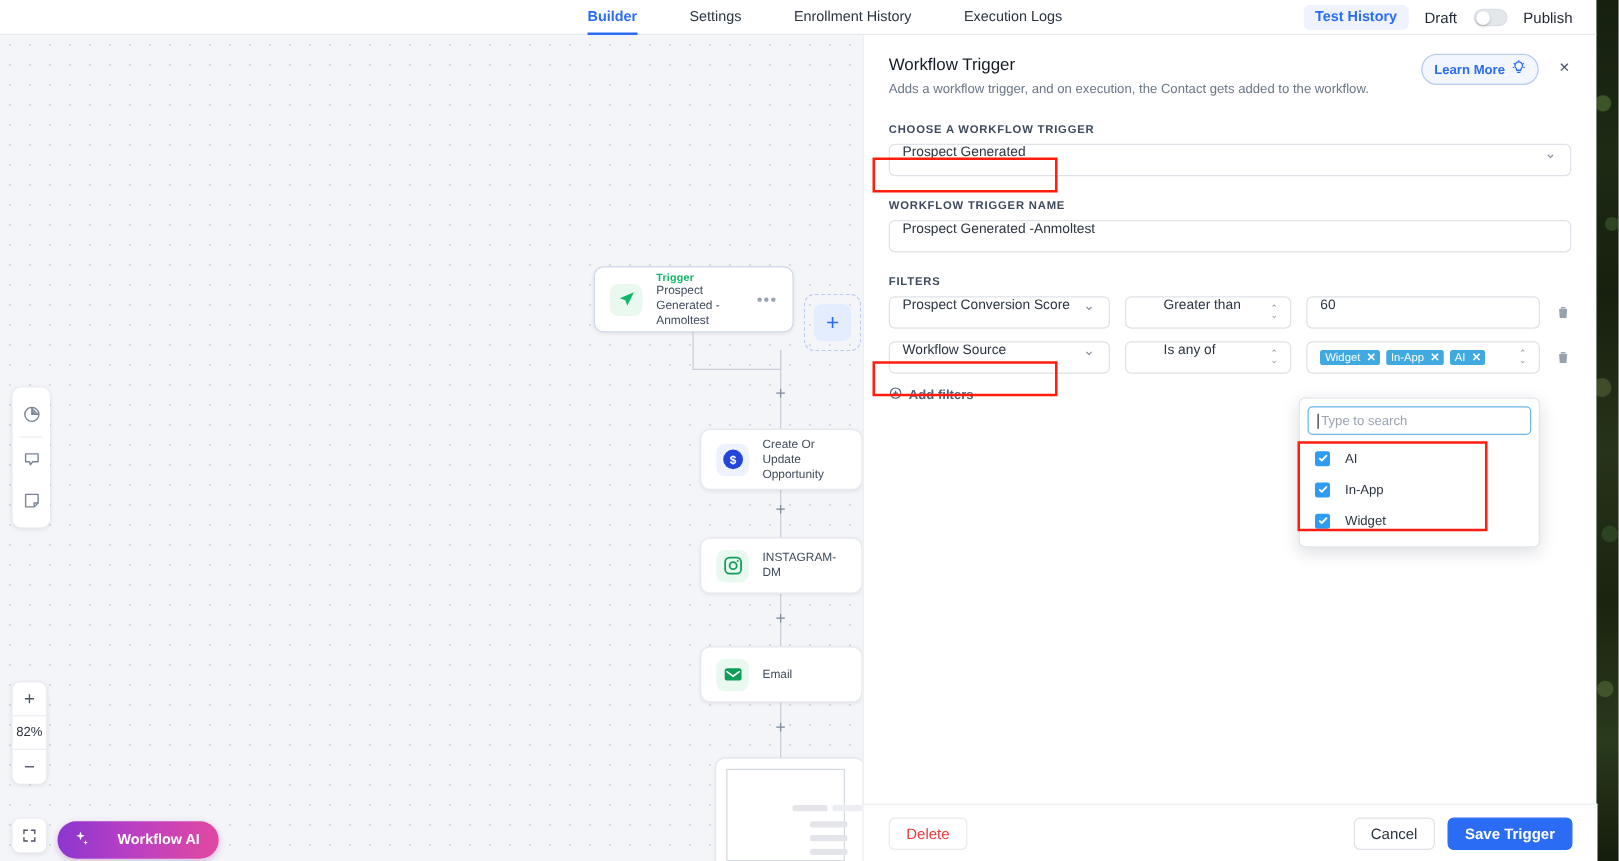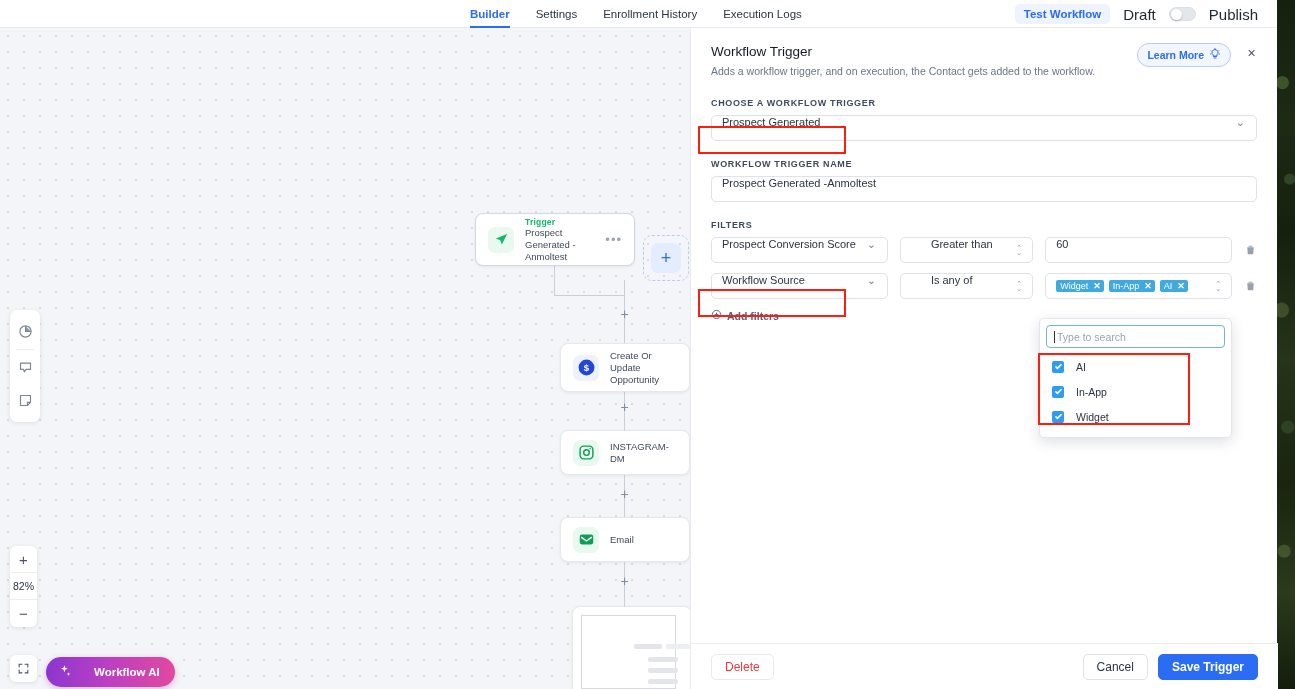--- a/index.html
+++ b/index.html
@@ -21,38 +21,38 @@
       radial-gradient(circle at 60% 62%, rgba(60,90,45,.5) 0 6px, transparent 7px),
       radial-gradient(circle at 40% 80%, rgba(110,135,75,.4) 0 6px, transparent 7px),
       linear-gradient(180deg,#15200f 0%,#1d2a14 18%,#16200e 34%,#26341a 52%,#1a240f 70%,#2a3a1c 86%,#141d0c 100%);
   }
 
   
   .topbar {
     position: absolute; top: 0; left: 0; width: 1277px; height: 28px;
     background: #fff; border-bottom: 1px solid #e8eaee;
   }
-  .tabs { position: absolute; left: 470px; top: 0; display: flex; height: 28px; align-items: center; gap: 26px; }
+  .tabs { position: absolute; left: 470px; top: 0; display: flex; height: 28px; align-items: center; gap: 42px; }
   .tab {
     font-size: 11.5px; color: #2b3440; height: 28px; line-height: 28px;
     cursor: pointer; position: relative; white-space: nowrap;
   }
   .tab.active { color: #2b6cf5; font-weight: 600; }
   .tab.active::after {
     content: ""; position: absolute; left: 0; right: 0; bottom: 0; height: 2px; background: #2b6cf5;
   }
   .topbar-right {
     position: absolute; right: 19px; top: 0; height: 28px;
     display: flex; align-items: center; gap: 13px;
   }
   .test-workflow {
     font-size: 11.5px; color: #2b6cf5; font-weight: 600;
     background: #eef3fe; border-radius: 5px; padding: 4px 9px; cursor: pointer;
   }
-  .draft-label, .publish-label { font-size: 15px; color: #1f2733; }
+  .draft-label, .publish-label { font-size: 12px; color: #1f2733; }
   .toggle {
     width: 27px; height: 14px; border-radius: 8px; background: #e3e6eb;
     position: relative; cursor: pointer; border: 1px solid #dcdfe5;
   }
   .toggle .knob {
     position: absolute; left: 1px; top: 1px; width: 11px; height: 11px;
     border-radius: 50%; background: #fff; box-shadow: 0 1px 2px rgba(0,0,0,.25);
   }
 
   
@@ -249,21 +249,21 @@
   <div class="wallpaper"></div>
 
   <div class="topbar">
     <div class="tabs">
       <div class="tab active">Builder</div>
       <div class="tab">Settings</div>
       <div class="tab">Enrollment History</div>
       <div class="tab">Execution Logs</div>
     </div>
     <div class="topbar-right">
-      <div class="test-workflow">Test Workflow</div>
+      <div class="test-workflow">Test History</div>
       <div class="draft-label">Draft</div>
       <div class="toggle">
           <div class="knob"></div>
         </div>
       <div class="publish-label">Publish</div>
     </div>
   </div>
 
   <div class="canvas">
 

